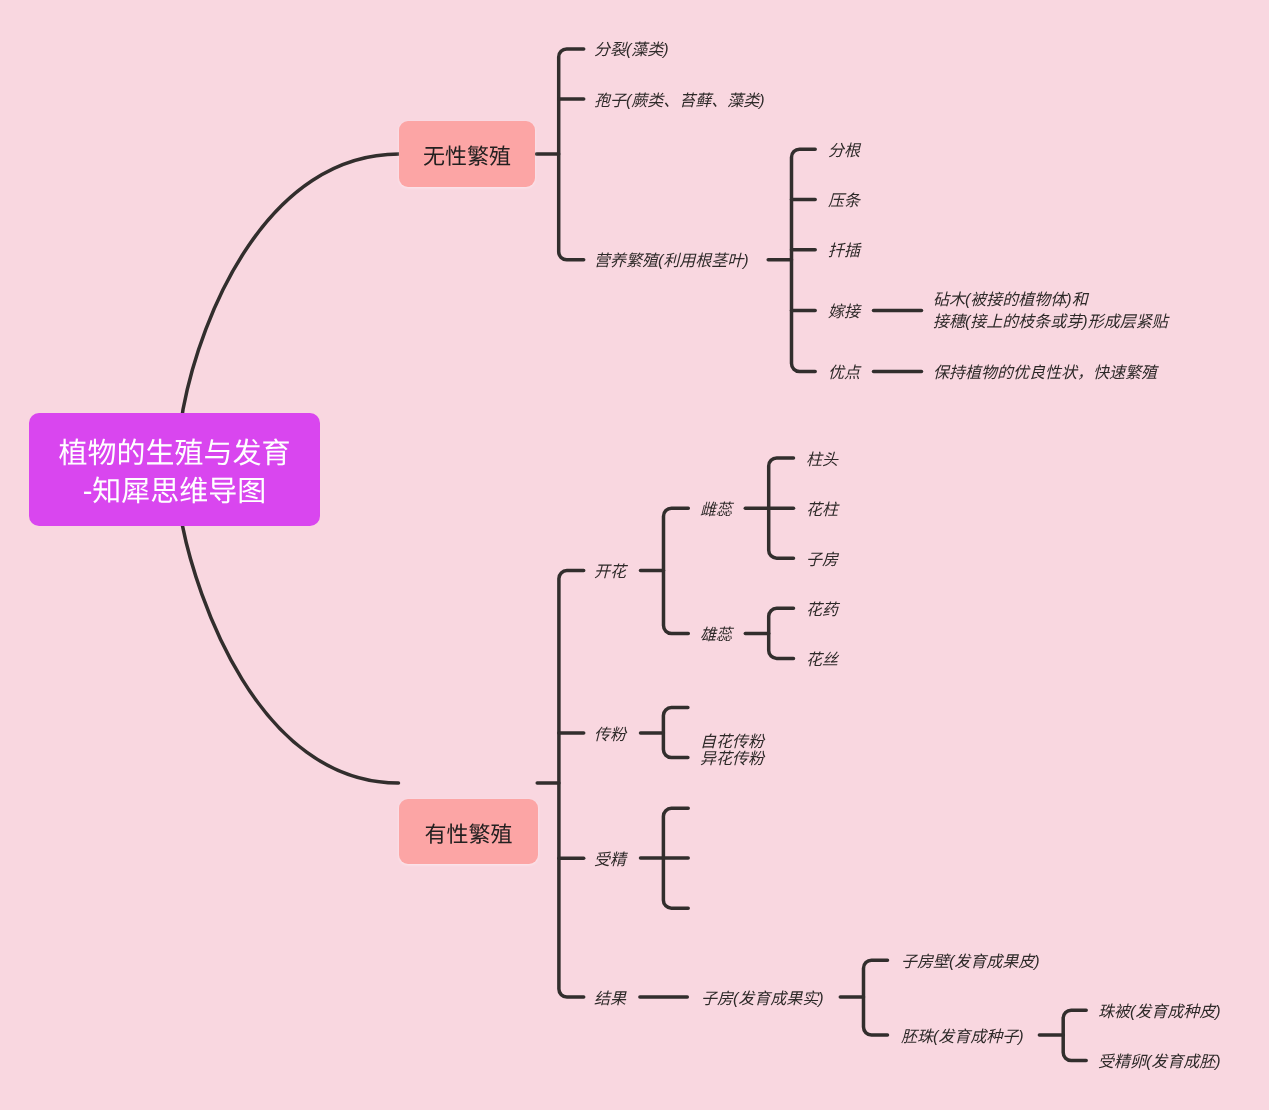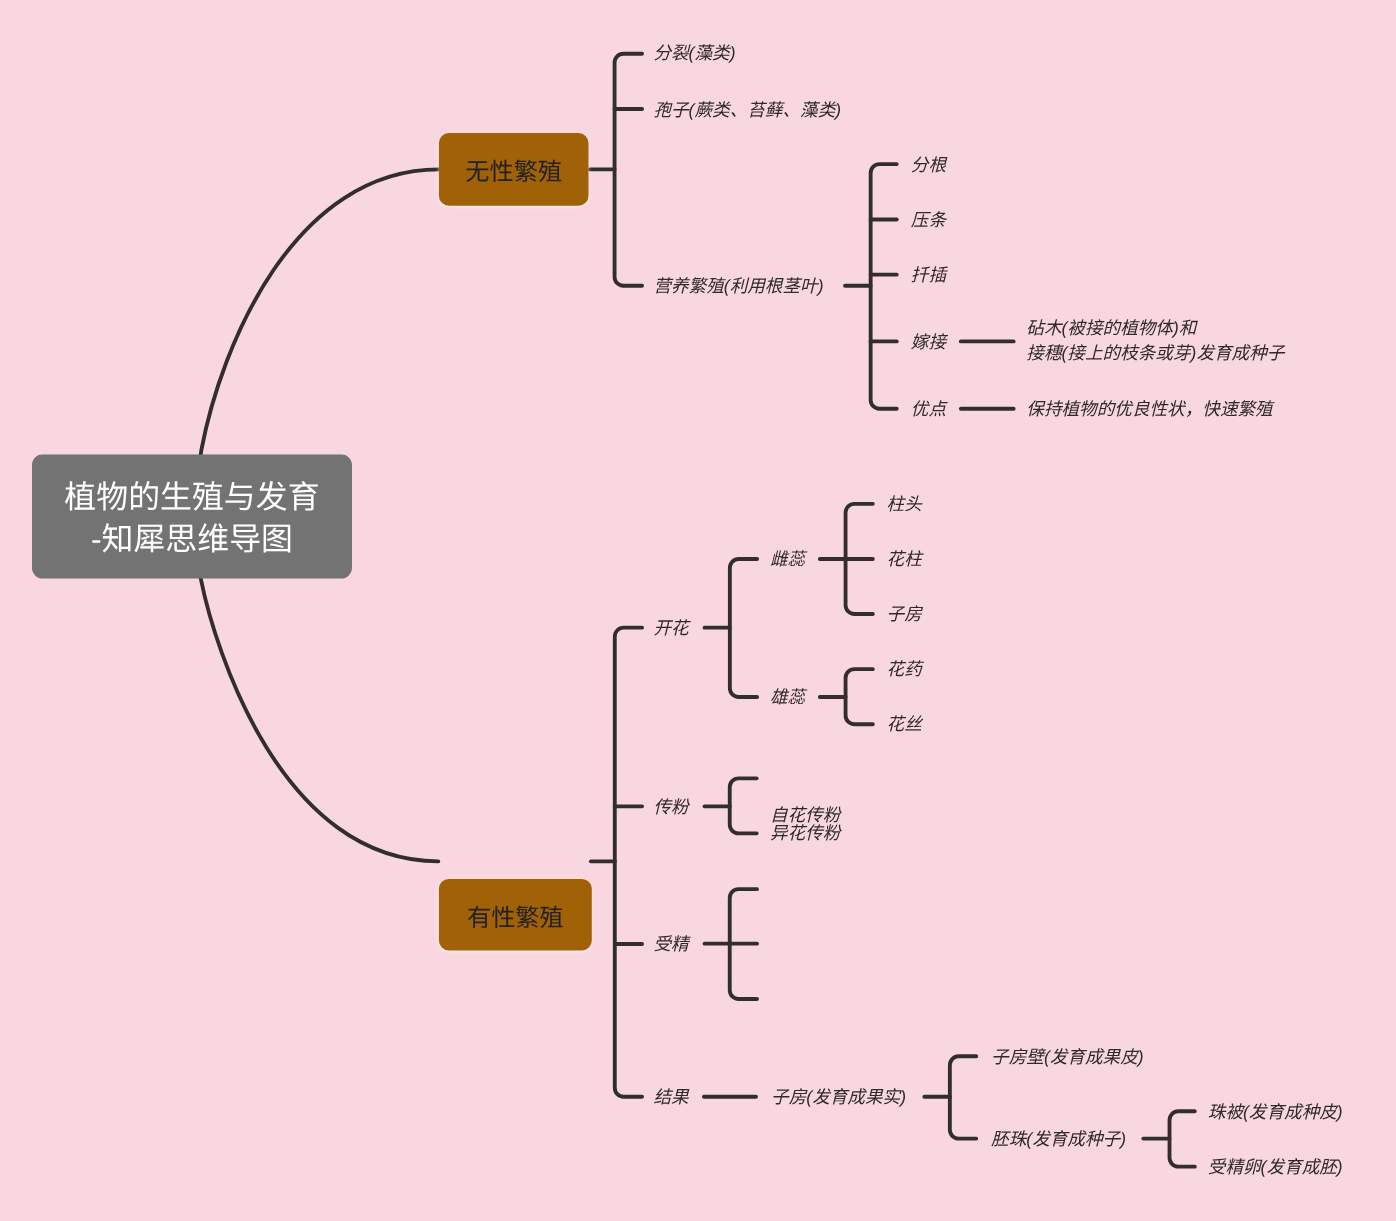--- a/index.html
+++ b/index.html
@@ -32,41 +32,41 @@
   }
 
   
   .root-node {
     position: absolute;
     left: 28.5px;
     top: 412.5px;
     width: 291px;
     height: 112.5px;
     border-radius: 10px;
-    background: #737373;
+    background: #d946ef;
     color: #ffffff;
     font-size: 29px;
     line-height: 38.6px;
     text-align: center;
     display: flex;
     flex-direction: column;
     justify-content: center;
     align-items: center;
     box-sizing: border-box;
     will-change: transform;
   }
   .root-node .root-title { position: relative; top: 3px; width: 100%; }
   .root-node .root-title > div { width: 100%; }
 
   
   .branch-node {
     position: absolute;
     height: 65.5px;
     border-radius: 9px;
-    background: #a16207;
+    background: #fca5a5;
     color: #232020;
     font-size: 22px;
     display: flex;
     align-items: center;
     justify-content: center;
     box-sizing: border-box;
     box-shadow: 0 1px 3px rgba(255, 255, 255, 0.45);
     will-change: transform;
   }
   .branch-node.asexual { left: 398.8px; top: 121.3px; width: 136px; }
@@ -158,21 +158,21 @@
     <div>扦插</div>
   </div>
   <div class="label" style="left:828.4px;top:300.95px">
     <div>嫁接</div>
   </div>
   <div class="label" style="left:828.4px;top:362.15px">
     <div>优点</div>
   </div>
   <div class="label" style="left:932.9px;top:289.4px">
     <div>砧木(被接的植物体)和</div>
-    <div>接穗(接上的枝条或芽)发育成种子</div>
+    <div>接穗(接上的枝条或芽)形成层紧贴</div>
   </div>
   <div class="label" style="left:932.9px;top:362.05px">
     <div>保持植物的优良性状，快速繁殖</div>
   </div>
   <div class="label" style="left:593.8px;top:561.15px">
     <div>开花</div>
   </div>
   <div class="label" style="left:593.8px;top:723.55px">
     <div>传粉</div>
   </div>

